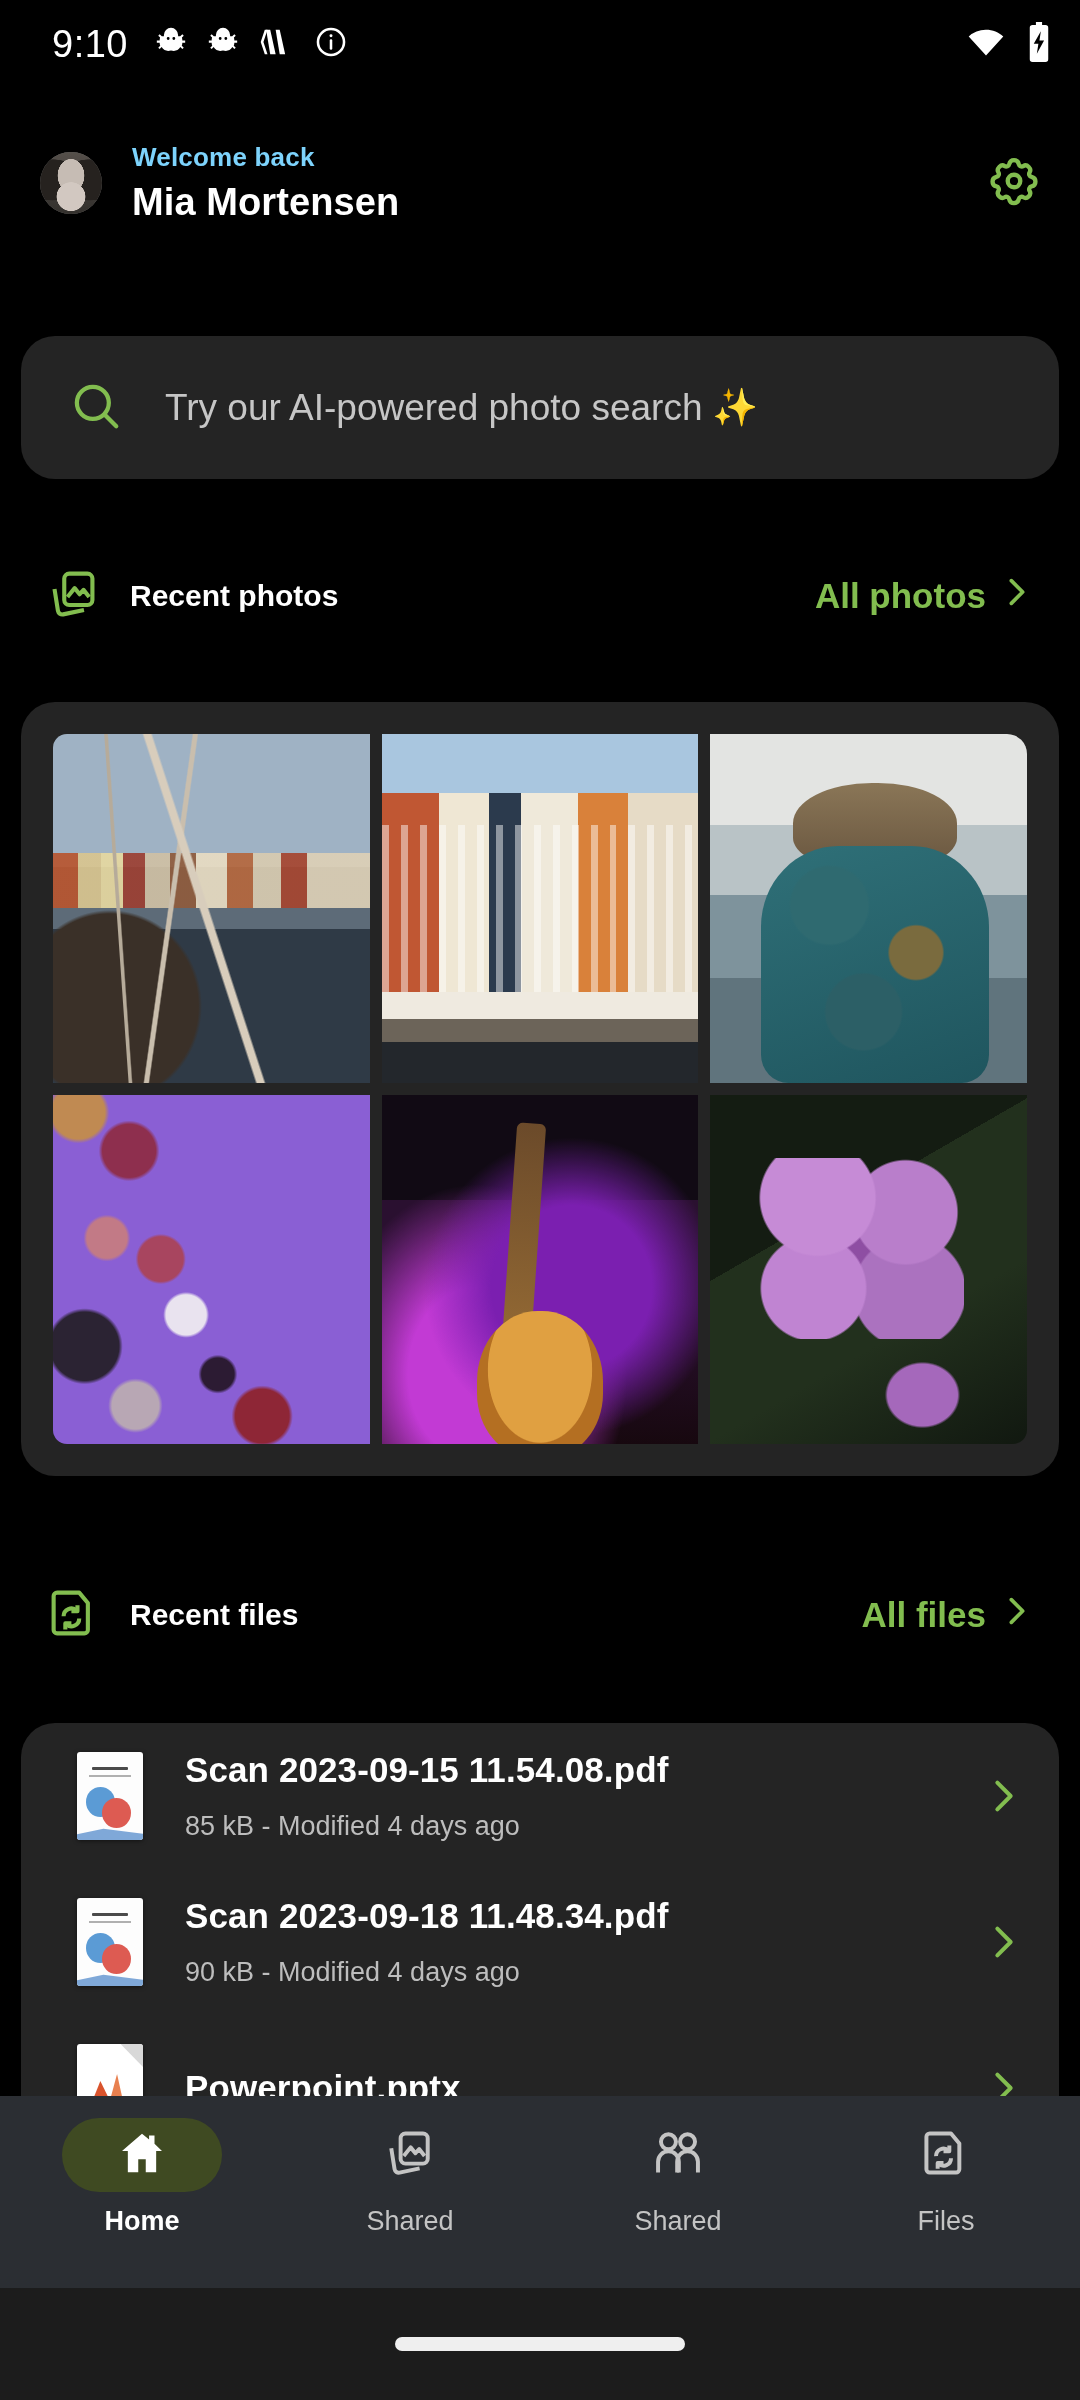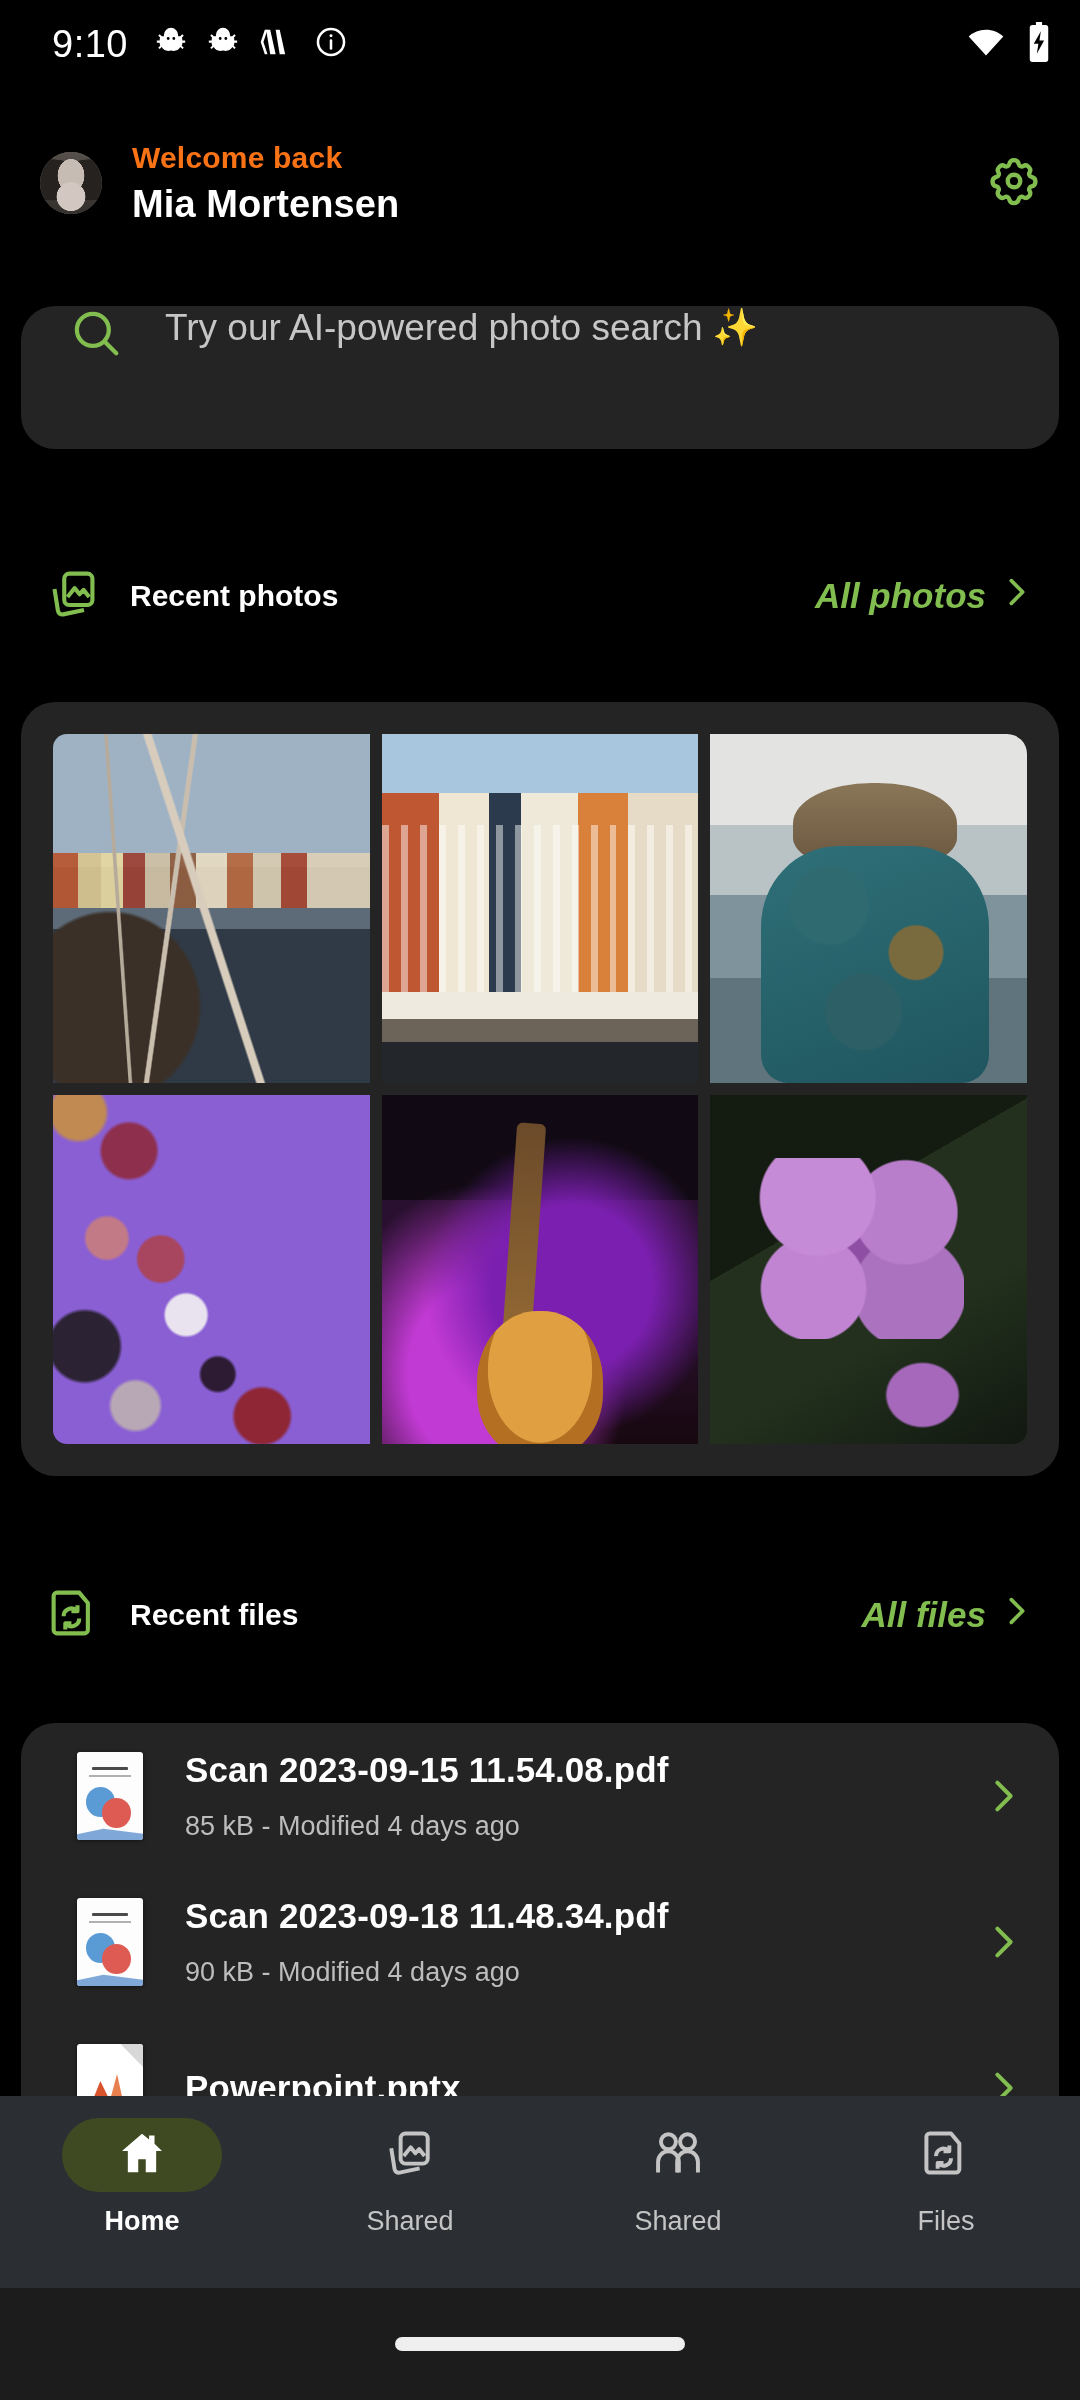--- a/index.html
+++ b/index.html
@@ -41,52 +41,52 @@
     background:
       radial-gradient(circle at 50% 72%, #d8c3b4 0 26%, transparent 27%),
       radial-gradient(ellipse at 50% 38%, #cdb7a6 0 30%, transparent 31%),
       radial-gradient(ellipse at 20% 45%, #2e2620 0 42%, transparent 43%),
       radial-gradient(ellipse at 80% 45%, #2e2620 0 42%, transparent 43%),
       linear-gradient(#5c5146, #3a332c);
     filter:grayscale(0.55) contrast(1.05);
   }
   .hdr-text { margin-left:30px; display:flex; flex-direction:column; justify-content:center; }
   .hdr-welcome {
-    color:#f97316; font-size:30px; font-weight:700; letter-spacing:0.2px;
+    color:#7dd3fc; font-size:26px; font-weight:700; letter-spacing:0.2px;
     margin-bottom:8px;
   }
   .hdr-name {
     color:#ffffff; font-size:38px; font-weight:700; letter-spacing:0.1px;
   }
   .hdr-gear { margin-left:auto; display:flex; align-items:center; }
 
   
   .searchbar {
-    position:absolute; top:306px; left:21px;
+    position:absolute; top:336px; left:21px;
     width:1038px; height:143px;
     background:#242424; border-radius:34px;
-    display:flex; padding:0 48px;
+    display:flex; align-items:center; padding:0 48px;
     cursor:text;
   }
   .search-ph {
     margin-left:42px; color:#c6c6c6; font-size:37px; font-weight:400;
   }
   .sparkle { color:#f6c945; }
 
   
   .section-head {
     position:absolute; left:48px; width:984px; height:70px;
     display:flex; align-items:center;
   }
   .section-title {
     color:#fff; font-size:30px; font-weight:700; margin-left:30px;
   }
   .section-link {
     margin-left:auto; display:flex; align-items:center; gap:16px;
-    color:#82bd4f; font-size:35px; font-weight:700;font-style:italic;
+    color:#82bd4f; font-size:35px; font-weight:700;
   }
 
   
   .photo-card {
     position:absolute; top:702px; left:21px;
     width:1038px; height:774px;
     background:#242424; border-radius:34px;
     padding:32px;
   }
   .photo-grid {

